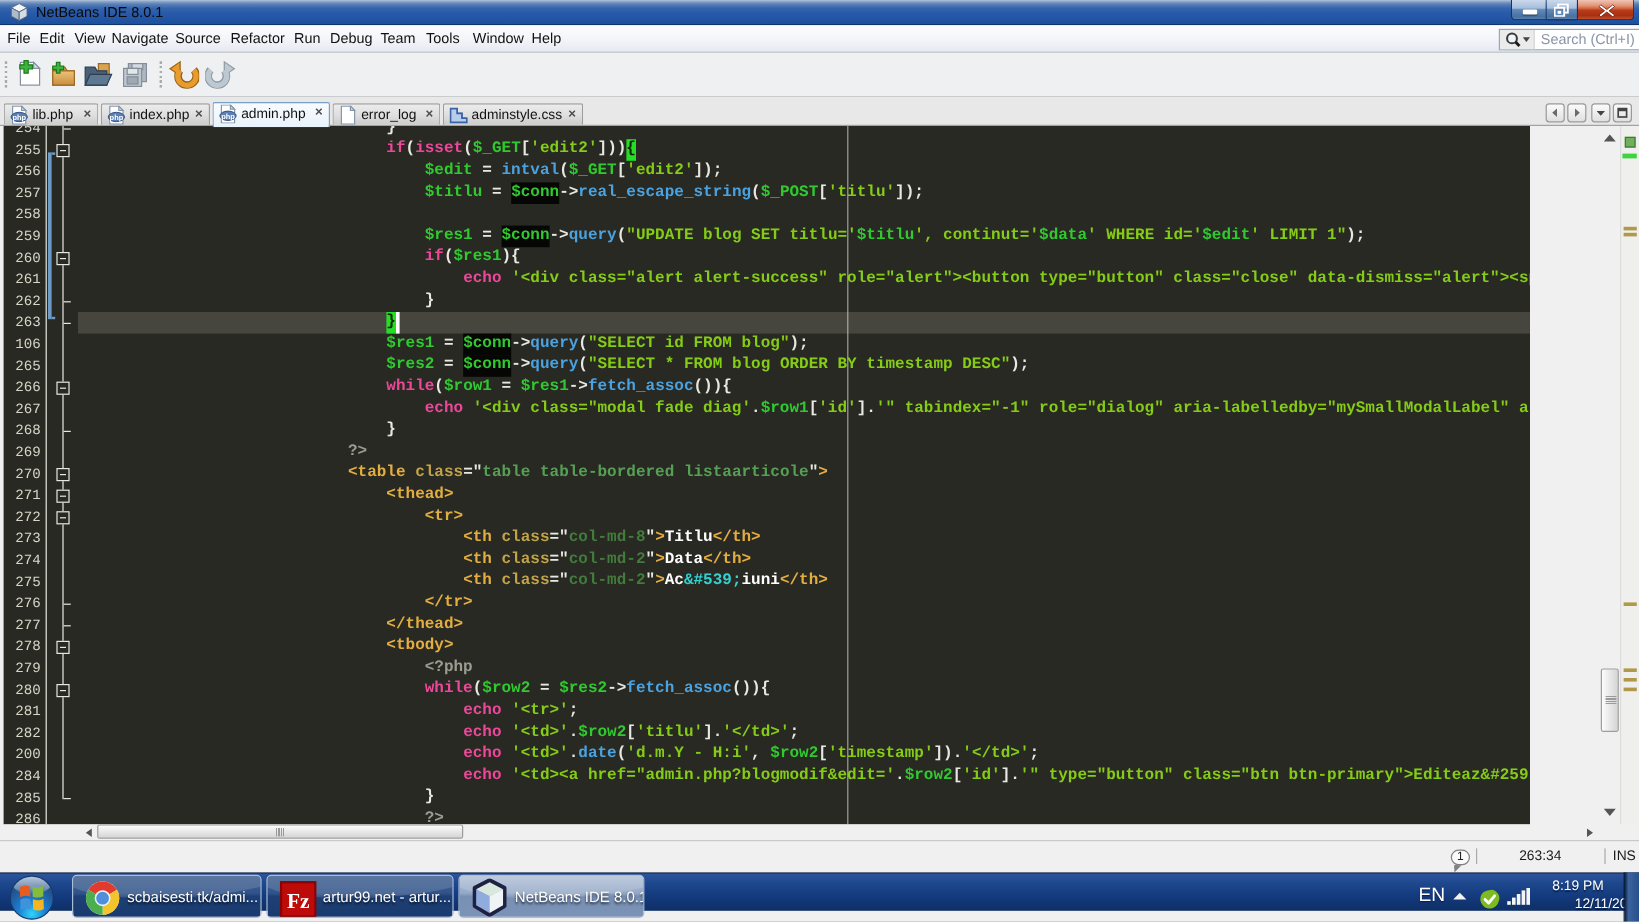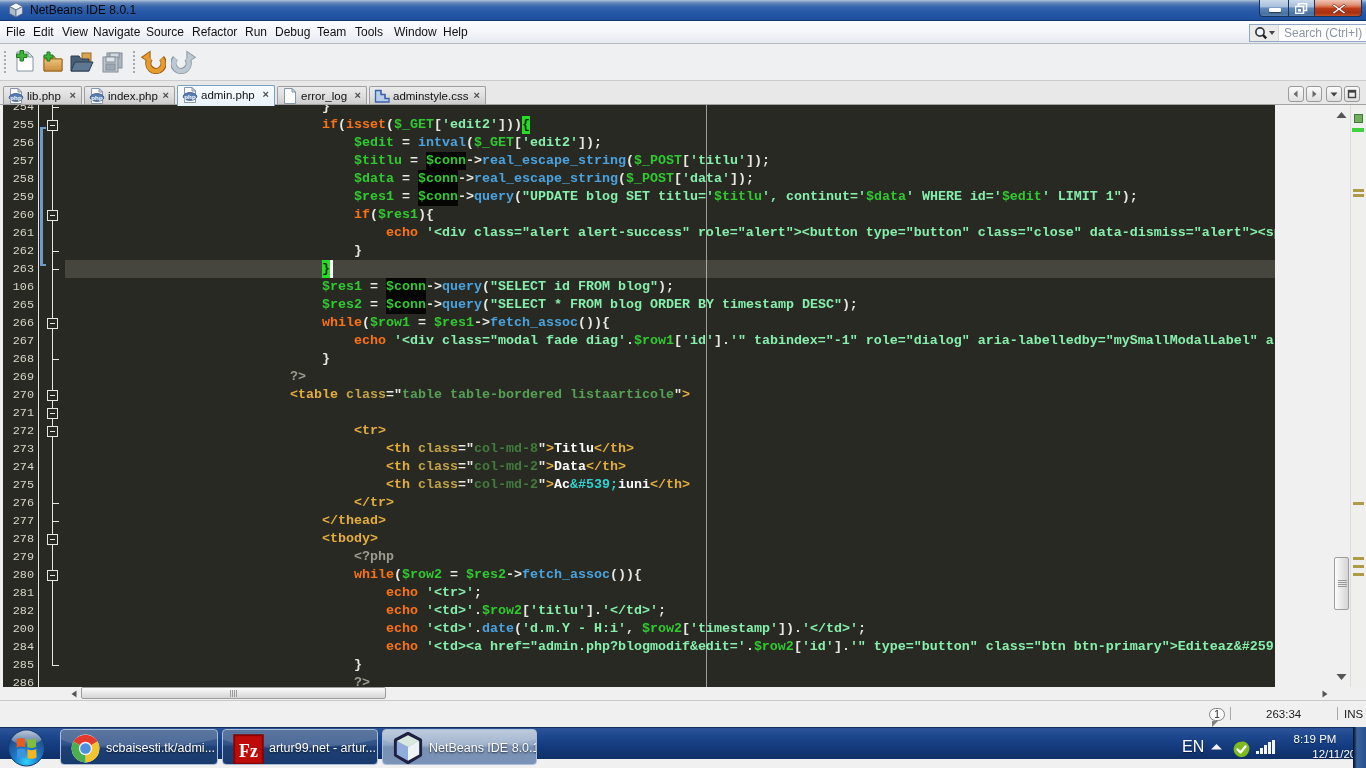--- a/index.html
+++ b/index.html
@@ -44,21 +44,21 @@
 #diffbar:after{content:"";position:absolute;left:3px;bottom:0;width:3px;height:2px;background:#6d9cc8}
 #fline{position:absolute;left:49px;top:0;width:1px;height:561px;background:#e8e8e2}
 .fbox{position:absolute;left:44px;width:11px;height:11px;background:#292923;border:1px solid #e8e8e2}
 .fbox span{position:absolute;left:2px;top:4px;width:5px;height:1px;background:#e8e8e2}
 .ftick{position:absolute;left:50px;width:6px;height:1px;background:#e8e8e2}
 #curline{position:absolute;left:62px;top:155px;width:1268px;height:18px;background:#46463f}
 #guide{position:absolute;left:703px;top:0;width:1px;height:582px;background:rgba(255,255,255,.55)}
 #caret{position:absolute;left:327px;top:155px;width:3px;height:18px;background:#fff}
 .cl{position:absolute;left:63px;height:18px;line-height:18px;white-space:pre;
  font-family:"Liberation Mono",monospace;font-size:13.3333px;font-weight:bold;letter-spacing:0}
-.w{color:#e8e8e2}.k{color:#f97316}.v{color:#30ca30}.s{color:#86efac}.f{color:#4aa3e0}
+.w{color:#e8e8e2}.k{color:#ec4899}.v{color:#30ca30}.s{color:#84cc16}.f{color:#4aa3e0}
 .t{color:#e3ad40}.a{color:#c2a348}.g1{color:#55a055}.g2{color:#417c3c}
 .gy{color:#9c9c92}.cy{color:#32d2d2}.b{color:#fff}
 .oc{color:#30ca30;background:#060604;display:inline-block;height:18px;vertical-align:top}
 .mb{color:#0b2208;background:#25dd25;display:inline-block;height:18px;vertical-align:top}
 
 #vsb{position:absolute;left:1333px;top:105px;width:17px;height:582px;background:#f0f0f0}
 #vthumb{position:absolute;left:1334px;top:557px;width:15px;height:53px;background:linear-gradient(90deg,#fdfdfd,#e8e8e8 50%,#d5d5d5);border:1px solid #9d9d9d;border-radius:2px}
 .grip{position:absolute;background-image:repeating-linear-gradient(180deg,#9a9a9a 0,#9a9a9a 1px,transparent 1px,transparent 2px)}
 #stripe{position:absolute;left:1350px;top:105px;width:16px;height:582px;background:#efefed;border-left:1px solid #dcdcda}
 .smark{position:absolute;left:2px;width:11px;height:3px;background:#b09a4a}
@@ -311,33 +311,33 @@
 <div class="ln" style="top:479px">281</div>
 <div class="ln" style="top:497px">282</div>
 <div class="ln" style="top:515px">200</div>
 <div class="ln" style="top:533px">284</div>
 <div class="ln" style="top:551px">285</div>
 <div class="ln" style="top:569px">286</div>
 <div class="cl" style="top:-7px"><span class="w">                                }</span></div>
 <div class="cl" style="top:11px"><span class="w">                                </span><span class="k">if</span><span class="w">(</span><span class="k">isset</span><span class="w">(</span><span class="v">$_GET</span><span class="w">[</span><span class="s">'edit2'</span><span class="w">]))</span><span class="mb">{</span></div>
 <div class="cl" style="top:29px"><span class="w">                                    </span><span class="v">$edit</span><span class="w"> = </span><span class="f">intval</span><span class="w">(</span><span class="v">$_GET</span><span class="w">[</span><span class="s">'edit2'</span><span class="w">]);</span></div>
 <div class="cl" style="top:47px"><span class="w">                                    </span><span class="v">$titlu</span><span class="w"> = </span><span class="oc">$conn</span><span class="w">-&gt;</span><span class="f">real_escape_string</span><span class="w">(</span><span class="v">$_POST</span><span class="w">[</span><span class="s">'titlu'</span><span class="w">]);</span></div>
-<div class="cl" style="top:65px"><span class="w">                                    </span><span class="v">$data</span><span class="w"> = </span><span class="oc">$conn</span><span class="w">-&gt;</span><span class="f">real_escape_string</span><span class="w">(</span><span class="v">$_POST</span><span class="w">[</span><span class="s">'data'</span><span class="w">]);</span></div>
 <div class="cl" style="top:83px"><span class="w">                                    </span><span class="v">$res1</span><span class="w"> = </span><span class="oc">$conn</span><span class="w">-&gt;</span><span class="f">query</span><span class="w">(</span><span class="s">"UPDATE blog SET titlu='</span><span class="v">$titlu</span><span class="s">', continut='</span><span class="v">$data</span><span class="s">' WHERE id='</span><span class="v">$edit</span><span class="s">' LIMIT 1"</span><span class="w">);</span></div>
 <div class="cl" style="top:101px"><span class="w">                                    </span><span class="k">if</span><span class="w">(</span><span class="v">$res1</span><span class="w">){</span></div>
 <div class="cl" style="top:119px"><span class="w">                                        </span><span class="k">echo</span><span class="w"> </span><span class="s">'&lt;div class="alert alert-success" role="alert"&gt;&lt;button type="button" class="close" data-dismiss="alert"&gt;&lt;span aria-hidden="true"&gt;&amp;times;&lt;/span&gt;&lt;/button&gt;';</span></div>
 <div class="cl" style="top:137px"><span class="w">                                    }</span></div>
 <div class="cl" style="top:155px"><span class="w">                                </span><span class="mb">}</span></div>
 <div class="cl" style="top:173px"><span class="w">                                </span><span class="v">$res1</span><span class="w"> = </span><span class="oc">$conn</span><span class="w">-&gt;</span><span class="f">query</span><span class="w">(</span><span class="s">"SELECT id FROM blog"</span><span class="w">);</span></div>
 <div class="cl" style="top:191px"><span class="w">                                </span><span class="v">$res2</span><span class="w"> = </span><span class="oc">$conn</span><span class="w">-&gt;</span><span class="f">query</span><span class="w">(</span><span class="s">"SELECT * FROM blog ORDER BY timestamp DESC"</span><span class="w">);</span></div>
 <div class="cl" style="top:209px"><span class="w">                                </span><span class="k">while</span><span class="w">(</span><span class="v">$row1</span><span class="w"> = </span><span class="v">$res1</span><span class="w">-&gt;</span><span class="f">fetch_assoc</span><span class="w">()){</span></div>
 <div class="cl" style="top:227px"><span class="w">                                    </span><span class="k">echo</span><span class="w"> </span><span class="s">'&lt;div class="modal fade diag'</span><span class="w">.</span><span class="v">$row1</span><span class="w">[</span><span class="s">'id'</span><span class="w">]</span><span class="w">.</span><span class="s">'" tabindex="-1" role="dialog" aria-labelledby="mySmallModalLabel" aria-hidden="true"&gt;';</span></div>
 <div class="cl" style="top:245px"><span class="w">                                }</span></div>
 <div class="cl" style="top:263px"><span class="gy">                            ?&gt;</span></div>
 <div class="cl" style="top:281px"><span class="w">                            </span><span class="t">&lt;table</span><span class="w"> </span><span class="a">class</span><span class="w">="</span><span class="g1">table table-bordered listaarticole</span><span class="w">"</span><span class="t">&gt;</span></div>
+<div class="cl" style="top:299px"><span class="w">                                </span><span class="t">&lt;thead&gt;</span></div>
 <div class="cl" style="top:317px"><span class="w">                                    </span><span class="t">&lt;tr&gt;</span></div>
 <div class="cl" style="top:335px"><span class="w">                                        </span><span class="t">&lt;th</span><span class="w"> </span><span class="a">class</span><span class="w">="</span><span class="g2">col-md-8</span><span class="w">"</span><span class="t">&gt;</span><span class="b">Titlu</span><span class="t">&lt;/th&gt;</span></div>
 <div class="cl" style="top:353px"><span class="w">                                        </span><span class="t">&lt;th</span><span class="w"> </span><span class="a">class</span><span class="w">="</span><span class="g2">col-md-2</span><span class="w">"</span><span class="t">&gt;</span><span class="b">Data</span><span class="t">&lt;/th&gt;</span></div>
 <div class="cl" style="top:371px"><span class="w">                                        </span><span class="t">&lt;th</span><span class="w"> </span><span class="a">class</span><span class="w">="</span><span class="g2">col-md-2</span><span class="w">"</span><span class="t">&gt;</span><span class="b">Ac</span><span class="cy">&amp;#539;</span><span class="b">iuni</span><span class="t">&lt;/th&gt;</span></div>
 <div class="cl" style="top:389px"><span class="w">                                    </span><span class="t">&lt;/tr&gt;</span></div>
 <div class="cl" style="top:407px"><span class="w">                                </span><span class="t">&lt;/thead&gt;</span></div>
 <div class="cl" style="top:425px"><span class="w">                                </span><span class="t">&lt;tbody&gt;</span></div>
 <div class="cl" style="top:443px"><span class="gy">                                    &lt;?php</span></div>
 <div class="cl" style="top:461px"><span class="w">                                    </span><span class="k">while</span><span class="w">(</span><span class="v">$row2</span><span class="w"> = </span><span class="v">$res2</span><span class="w">-&gt;</span><span class="f">fetch_assoc</span><span class="w">()){</span></div>
 <div class="cl" style="top:479px"><span class="w">                                        </span><span class="k">echo</span><span class="w"> </span><span class="s">'&lt;tr&gt;'</span><span class="w">;</span></div>

